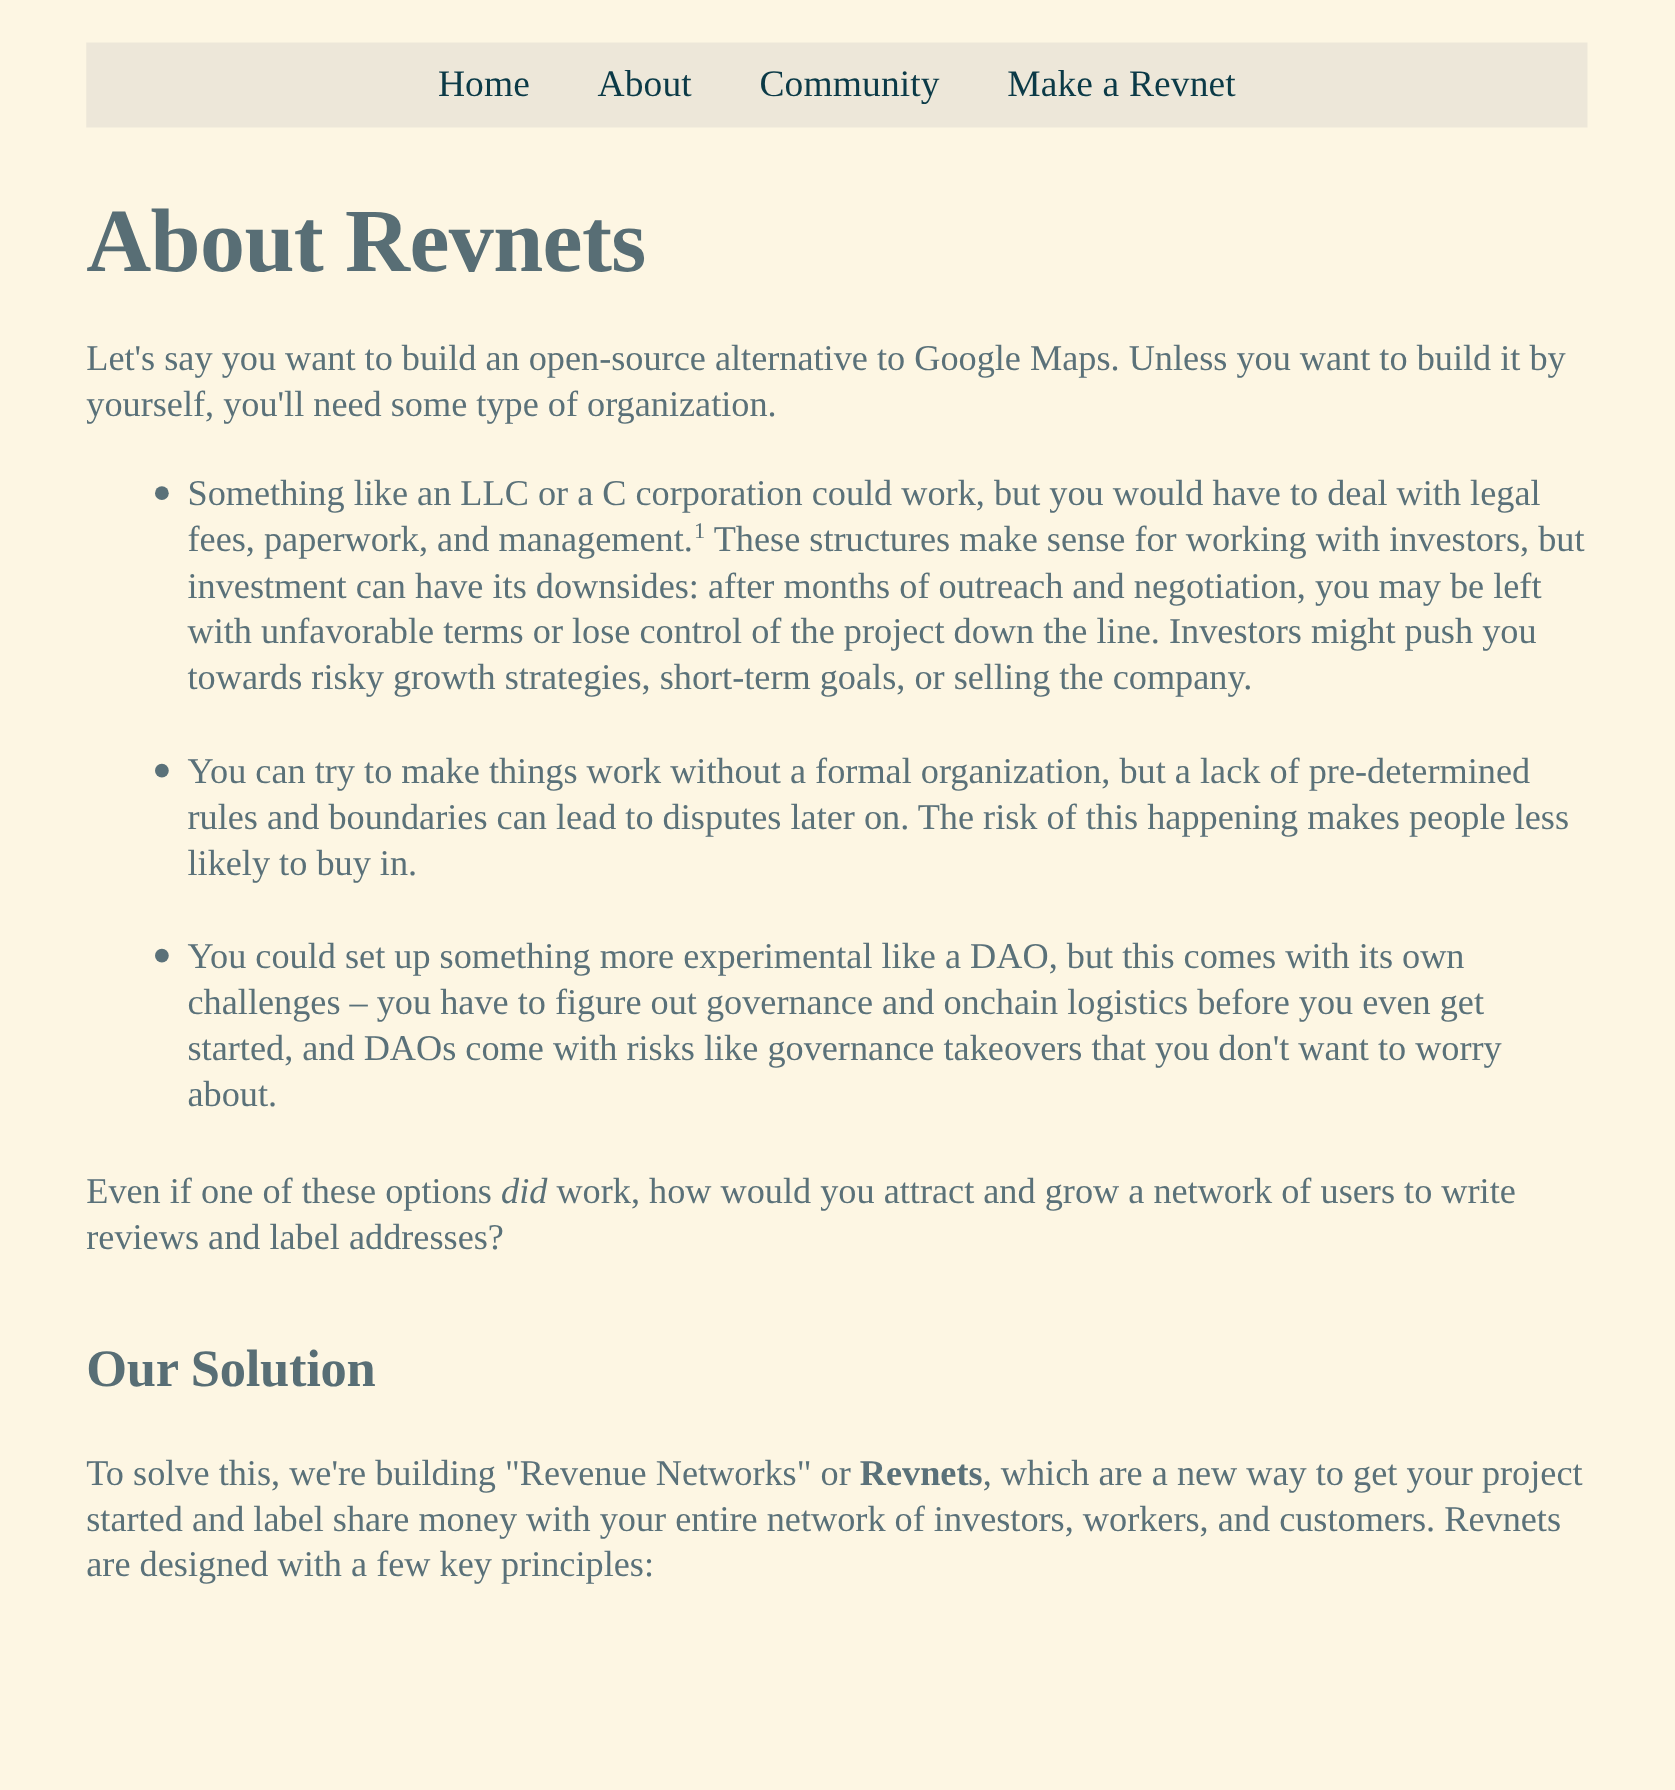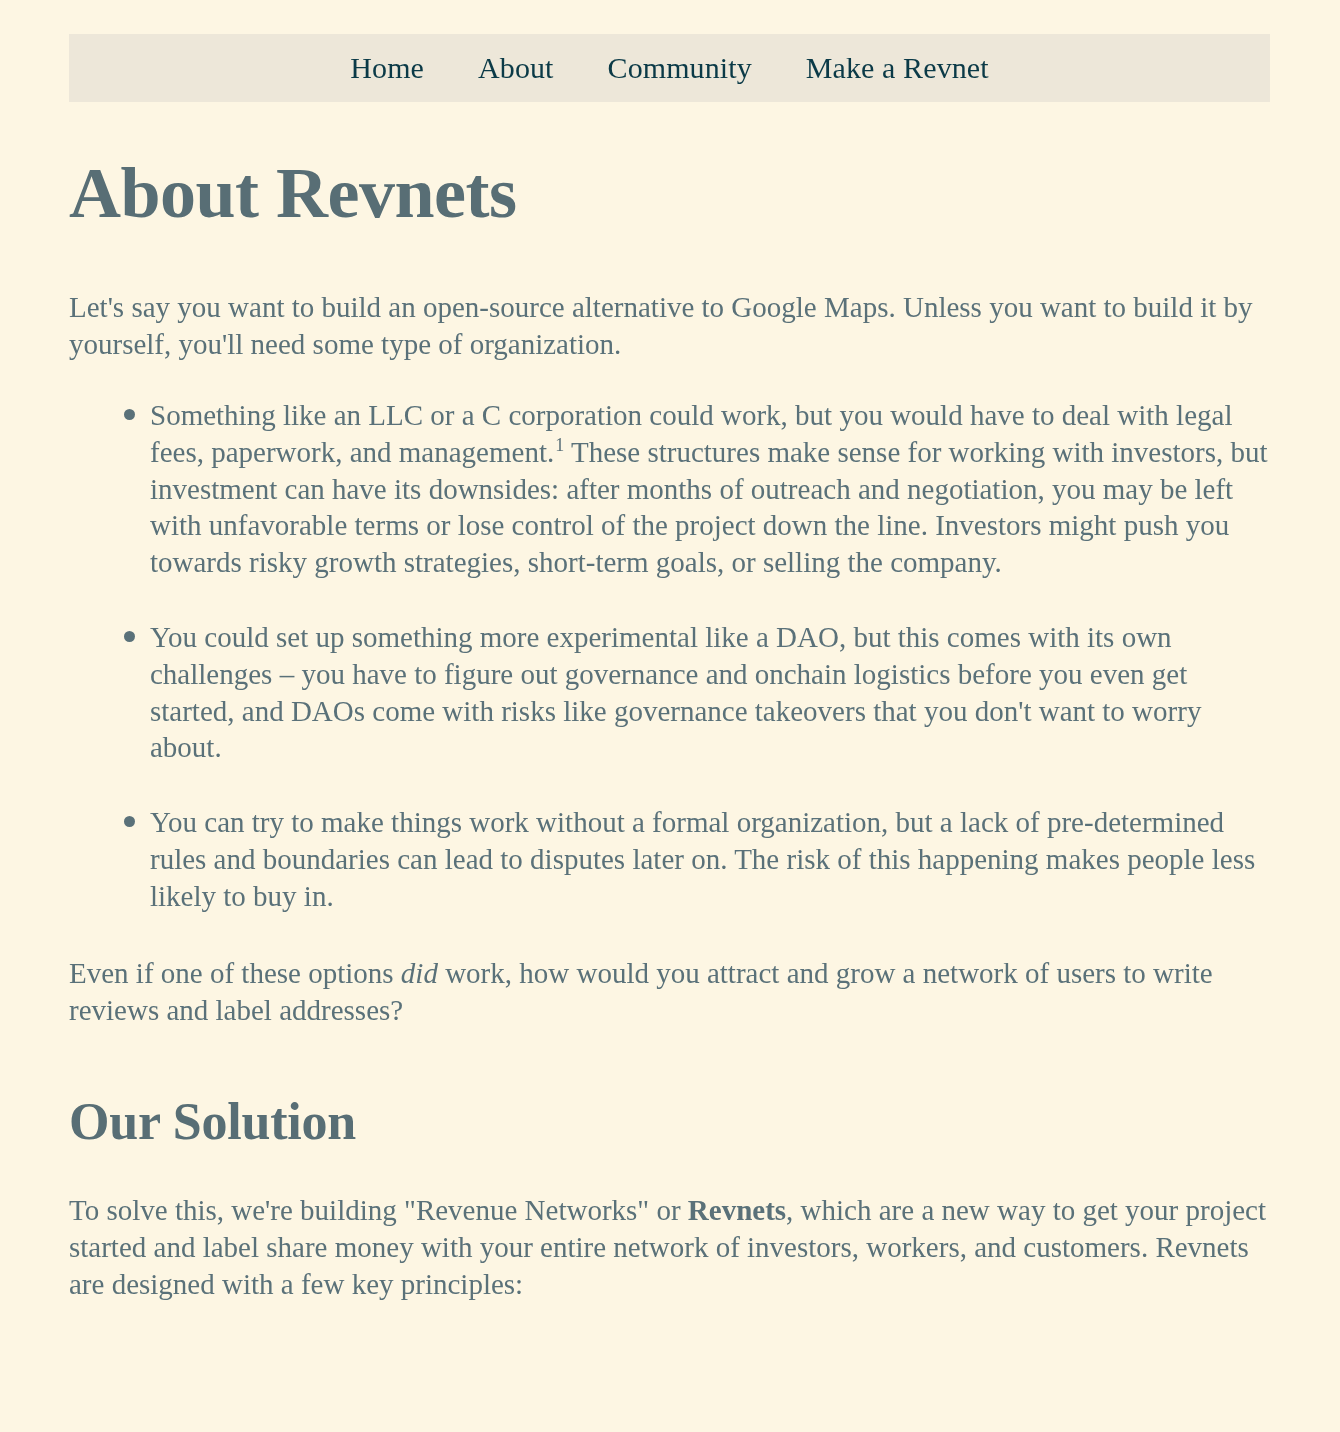--- a/index.html
+++ b/index.html
@@ -65,34 +65,34 @@
     font-weight:bold;
     font-size:72px;
     line-height:1.1;
     color:var(--heading);
     margin:22px 0 0 0;
     letter-spacing:-0.5px;
   }
   h2.subtitle{
     font-family:"Liberation Serif","DejaVu Serif",serif;
     font-weight:bold;
-    font-size:52px;
+    font-size:42px;
     line-height:1.15;
     color:var(--heading);
     margin:64px 0 0 0;
     letter-spacing:-0.2px;
   }
   p.para{
     font-size:29px;
     line-height:1.27;
     color:var(--body);
     margin:40px 0 0 0;
     max-width:1201px;
   }
-  p.para.first{margin-top:56px;}
+  p.para.first{margin-top:36px;}
   ul.bullets{
     list-style:none;
     margin:34px 0 0 0;
     padding:0;
   }
   ul.bullets > li{
     position:relative;
     padding-left:81px;
     margin:0 0 38px 0;
     font-size:29px;
@@ -150,26 +150,26 @@
 
     <ul class="bullets">
 
       <li>
         <span class="marker"></span>
         <span>Something like an LLC or a C corporation could work, but you would have to deal with legal fees, paperwork, and management.</span><sup class="fn">1</sup><span> These structures make sense for working with investors, but investment can have its downsides: after months of outreach and negotiation, you may be left with unfavorable terms or lose control of the project down the line. Investors might push you towards risky growth strategies, short-term goals, or selling the company.</span>
       </li>
 
       <li>
         <span class="marker"></span>
-        <span>You could set up something more experimental like a DAO, but this comes with its own challenges – you have to figure out governance and onchain logistics before you even get started, and DAOs come with risks like governance takeovers that you don't want to worry about.</span>
+        <span>You can try to make things work without a formal organization, but a lack of pre-determined rules and boundaries can lead to disputes later on. The risk of this happening makes people less likely to buy in.</span>
       </li>
 
       <li>
         <span class="marker"></span>
-        <span>You can try to make things work without a formal organization, but a lack of pre-determined rules and boundaries can lead to disputes later on. The risk of this happening makes people less likely to buy in.</span>
+        <span>You could set up something more experimental like a DAO, but this comes with its own challenges – you have to figure out governance and onchain logistics before you even get started, and DAOs come with risks like governance takeovers that you don't want to worry about.</span>
       </li>
 
     </ul>
 
     <p class="para"><span>Even if one of these options </span><em class="it">did</em><span> work, how would you attract and grow a network of users to write reviews and label addresses?</span></p>
 
 
     <h2 class="subtitle">Our Solution</h2>
 
     <p class="para"><span>To solve this, we're building "Revenue Networks" or </span><strong class="bd">Revnets</strong><span>, which are a new way to get your project started and label share money with your entire network of investors, workers, and customers. Revnets are designed with a few key principles:</span></p>

